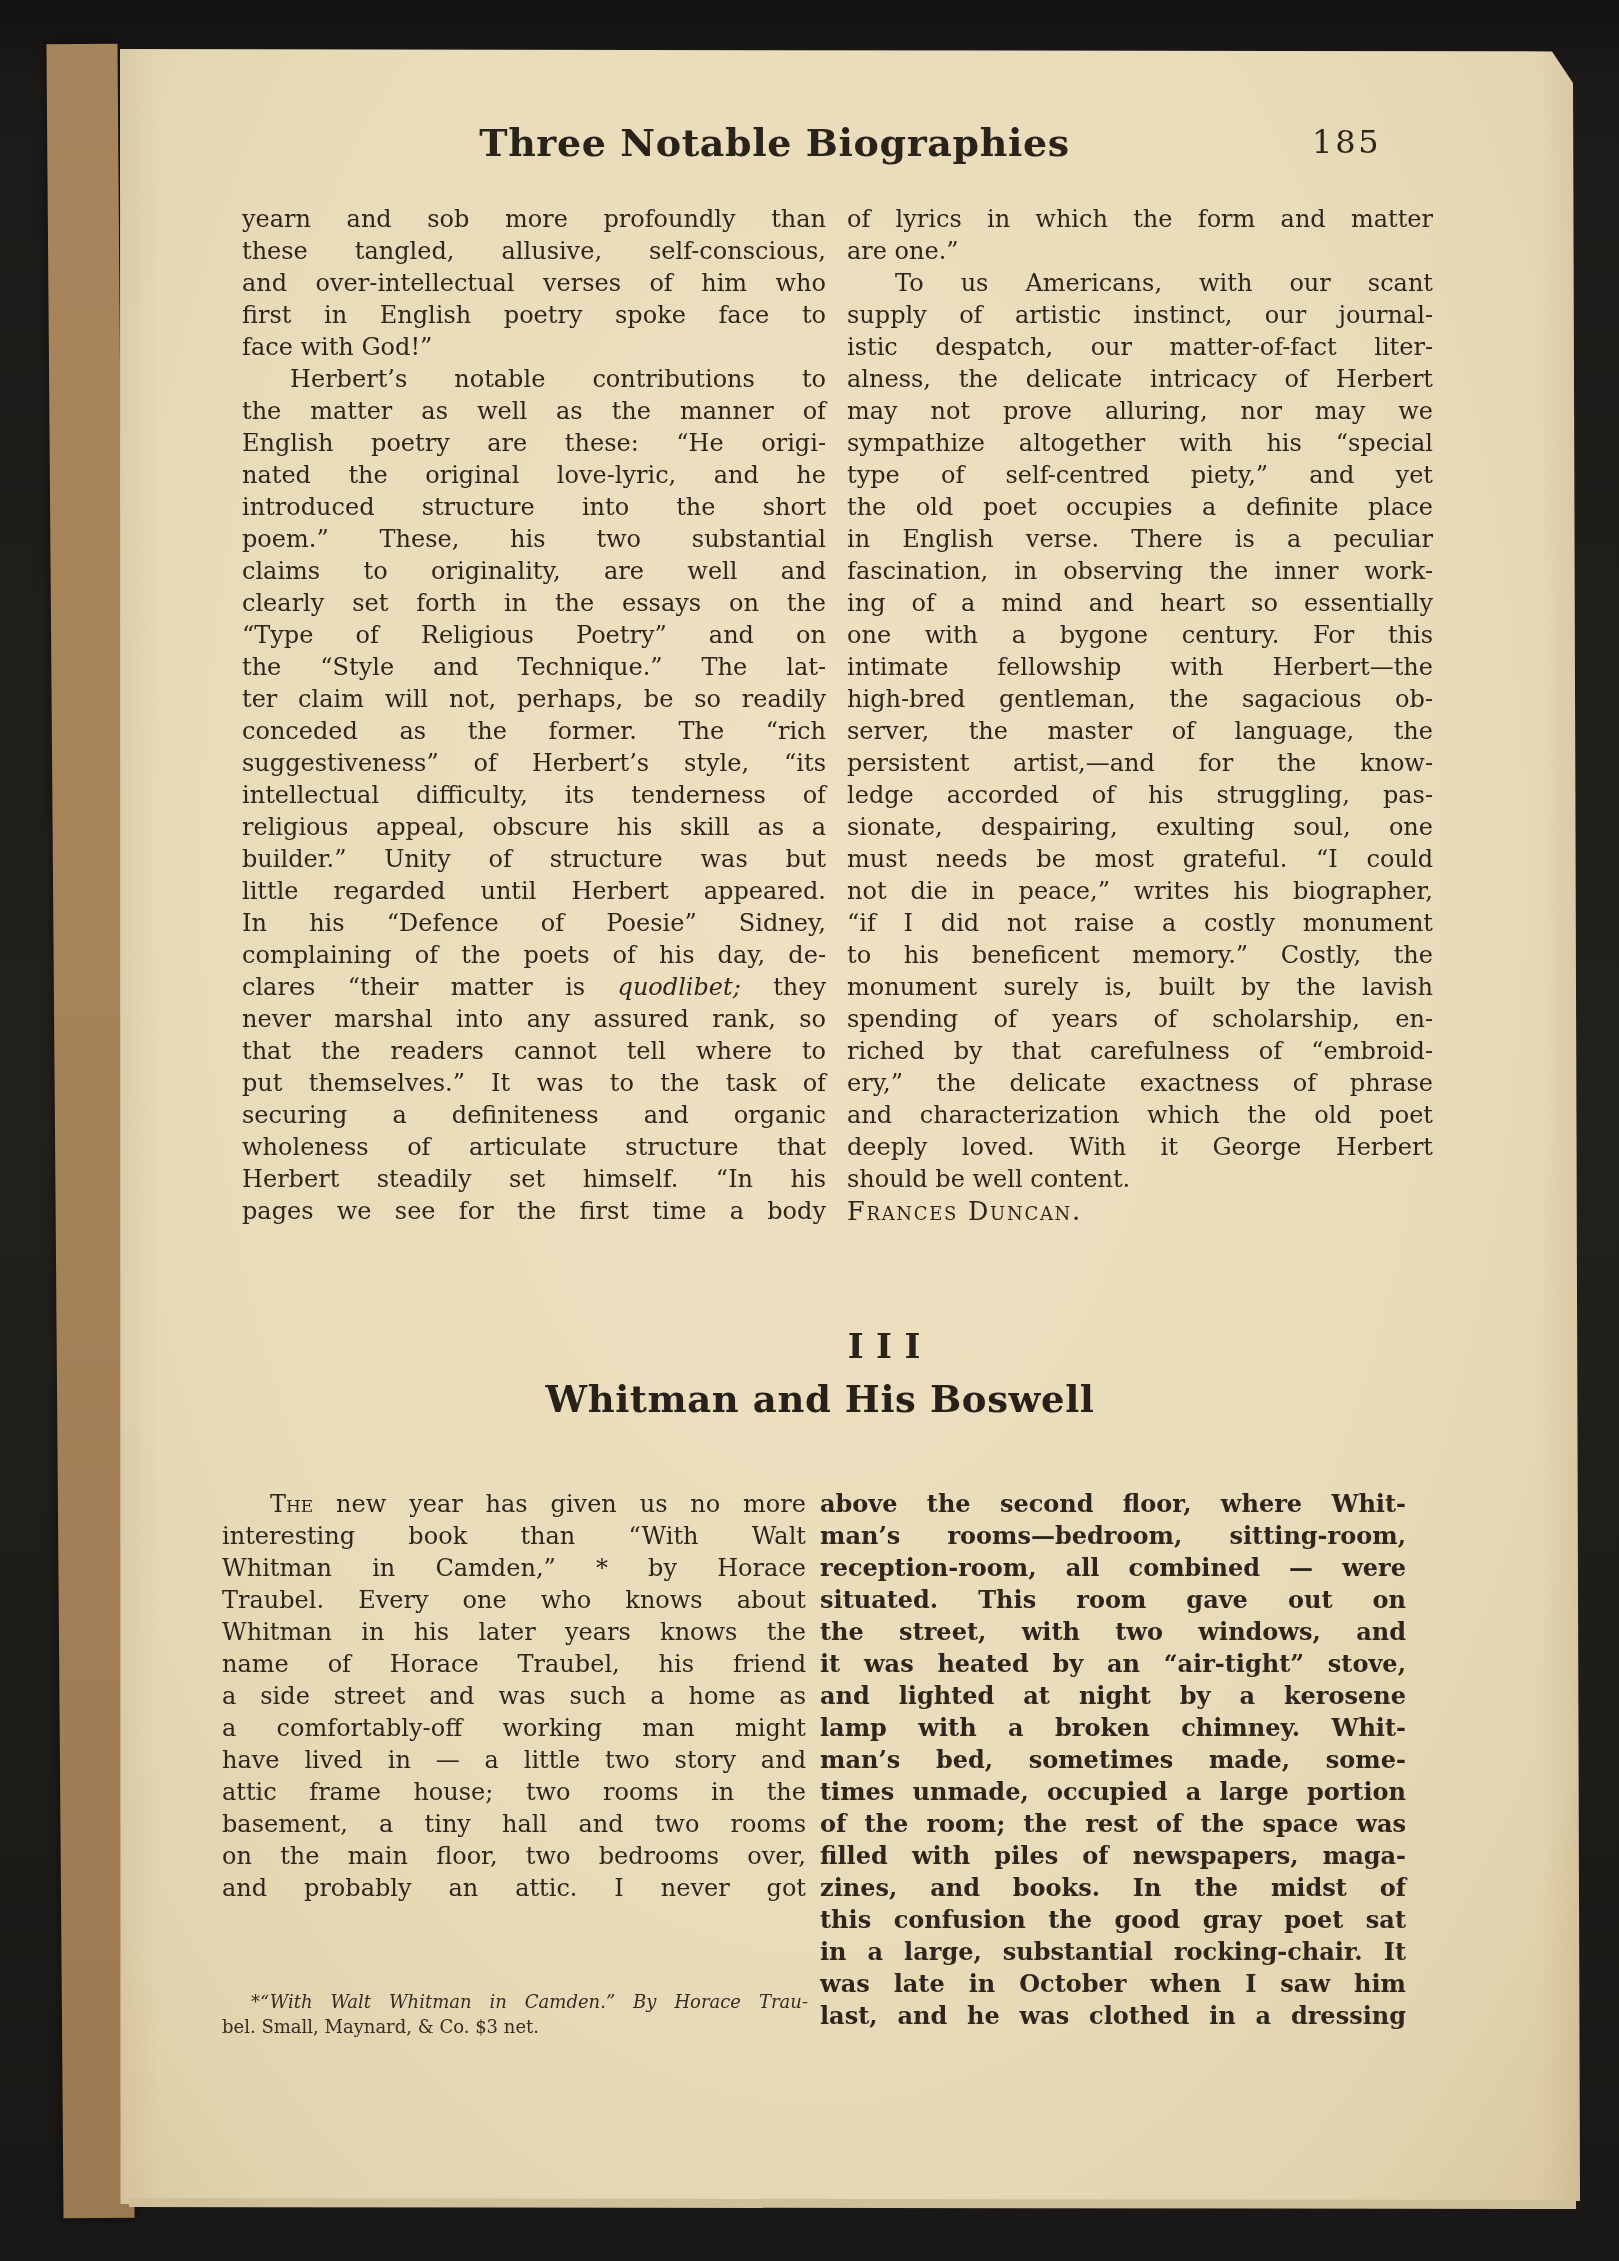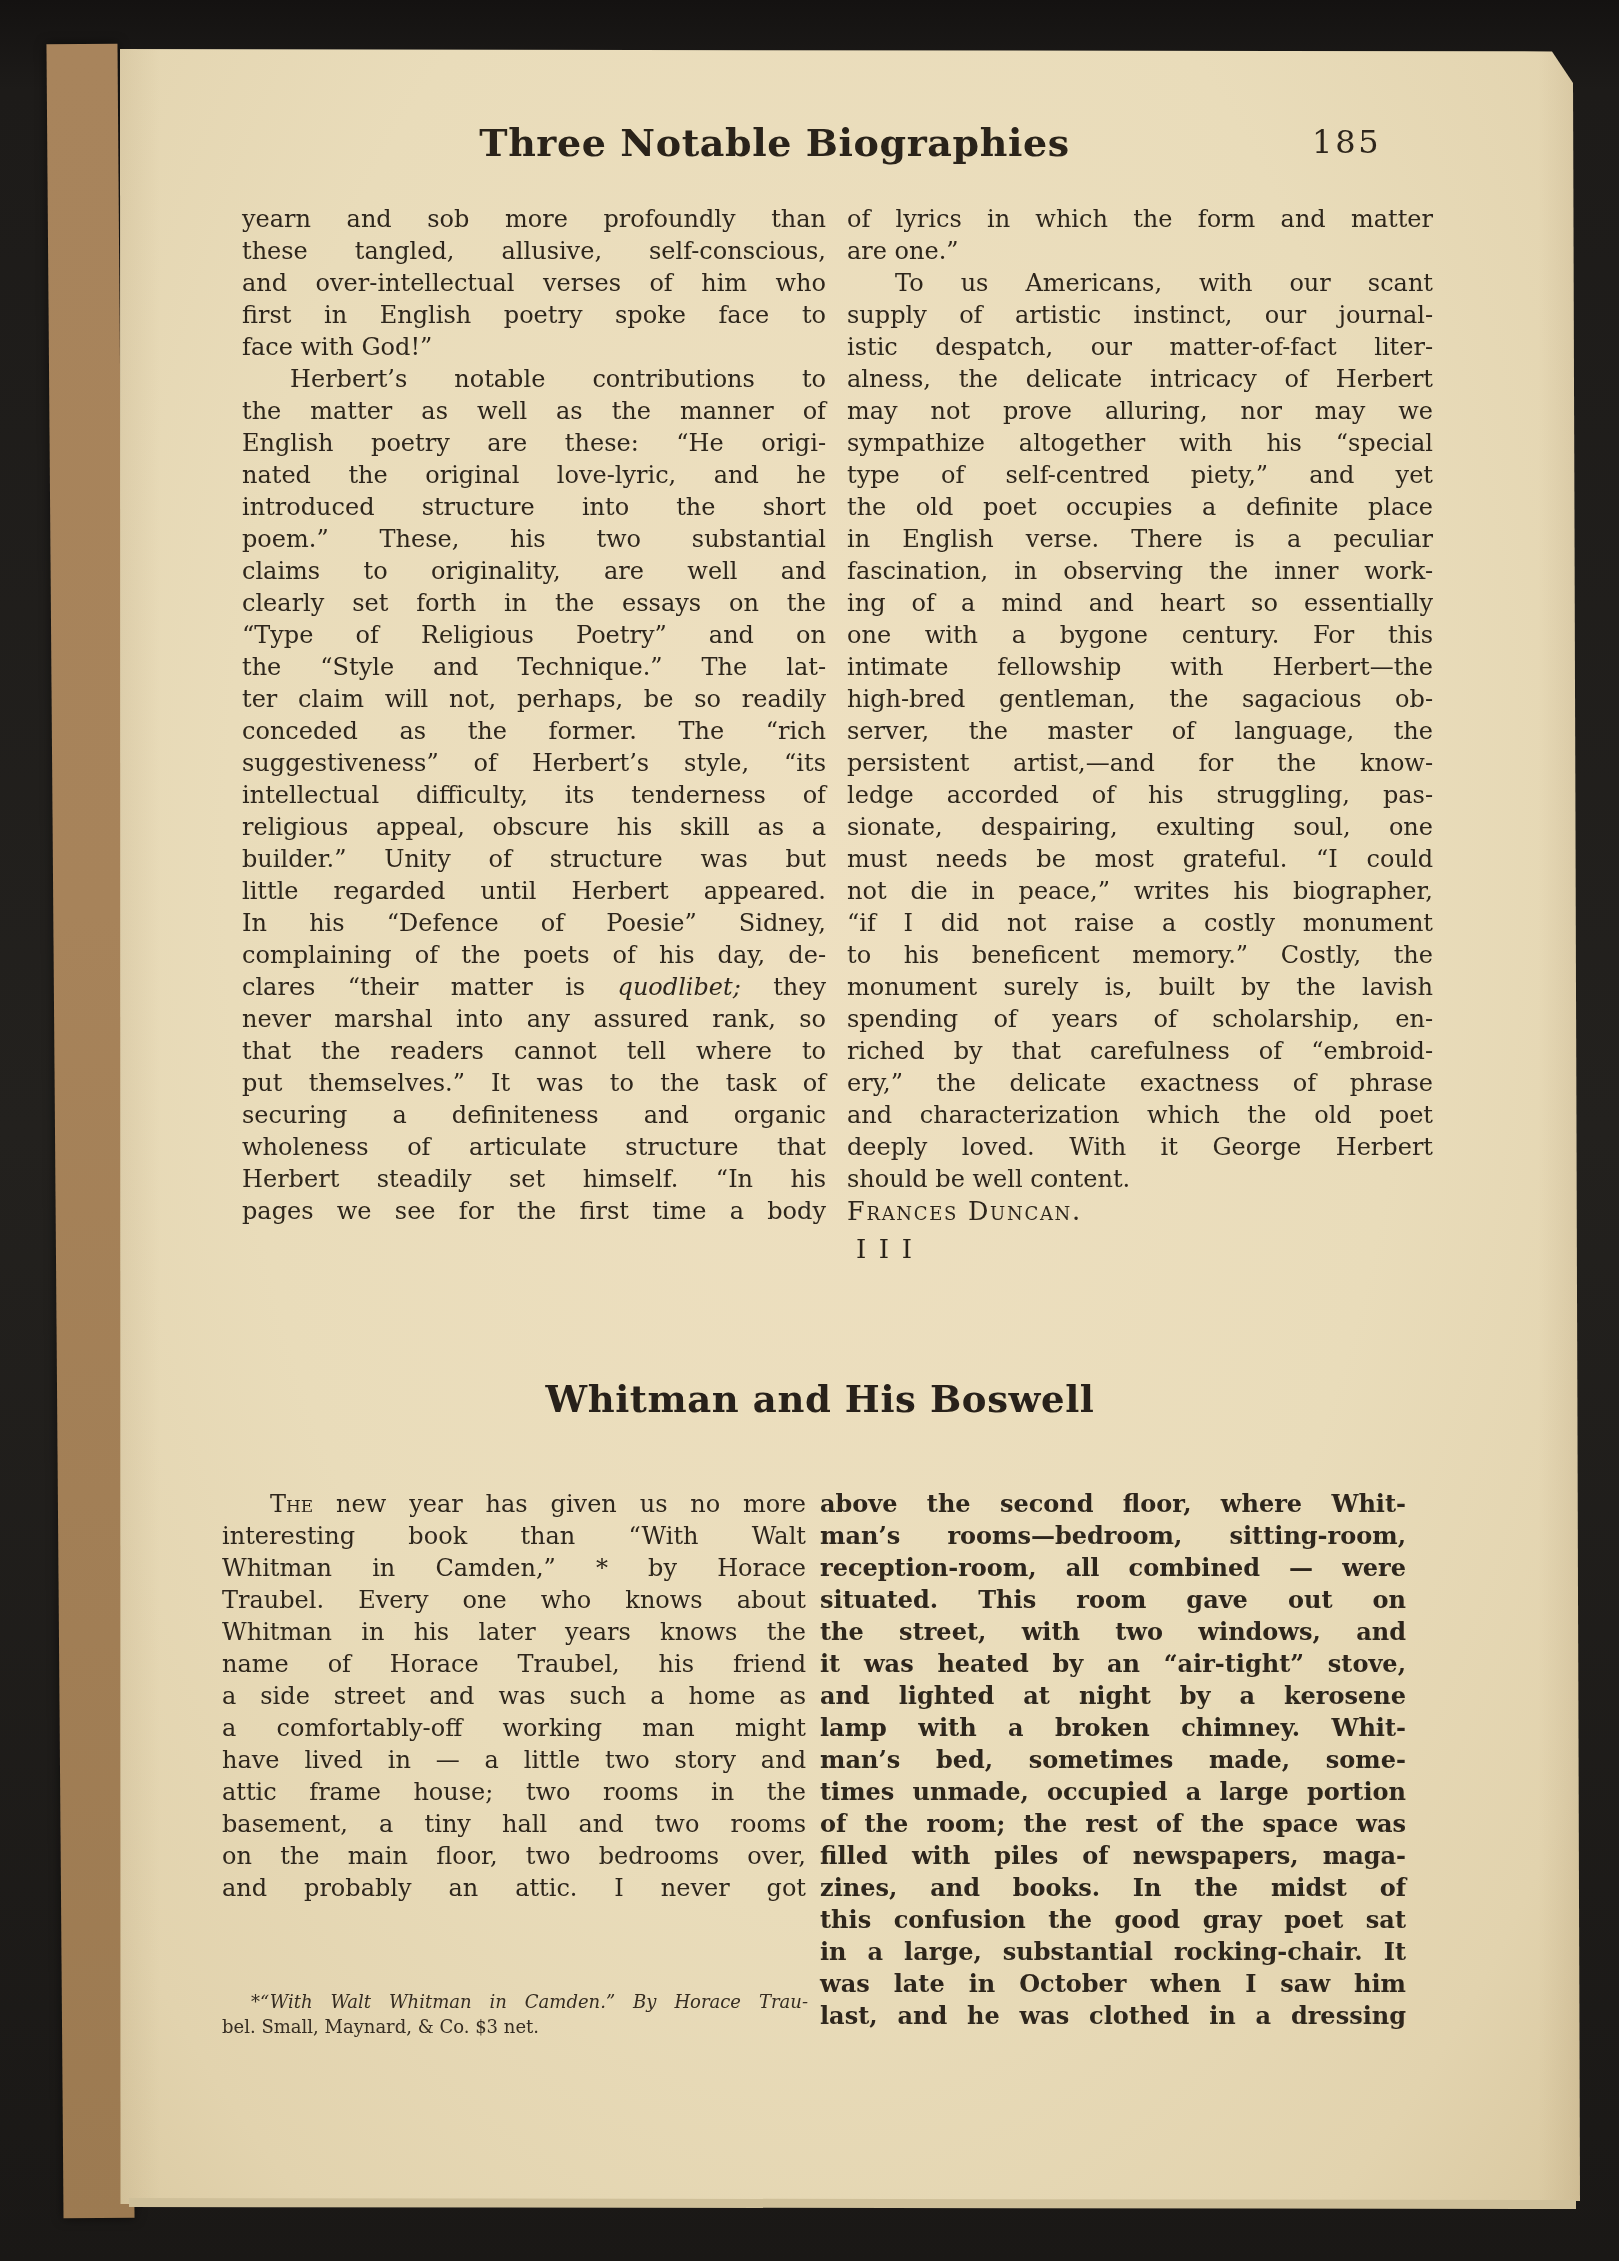--- a/index.html
+++ b/index.html
@@ -46,22 +46,22 @@
   .line{text-align:justify;text-align-last:justify;white-space:normal;}
   .line.end{text-align-last:left;}
   .line.ind{text-indent:48px;}
   .line .sc{font-variant:small-caps;}
   .line i{font-style:italic;}
   .sig-line{
     text-align:left;padding-right:44px;font-size:25.5px;line-height:32px;
     font-variant:small-caps;letter-spacing:1.7px;color:#2e261c;
   }
   .numeral{
-    position:absolute;left:598px;top:1186px;width:340px;text-align:center;
-    font-size:26px;font-weight:400;letter-spacing:12.5px;text-indent:12.5px;color:#2a231a;
+    position:absolute;left:598px;top:1278px;width:340px;text-align:center;
+    font-size:34px;font-weight:700;letter-spacing:12.5px;text-indent:12.5px;color:#2a231a;
   }
   .heading2{
     position:absolute;left:251px;top:1329px;width:906px;text-align:center;
     font-size:37px;font-weight:700;letter-spacing:0.6px;color:#28211a;
   }
   .footnote{
     position:absolute;left:106px;top:1941px;width:586px;
     font-size:18px;line-height:25px;color:#352c21;
   }
   .footnote .line.ind{text-indent:29px;font-style:italic;}

